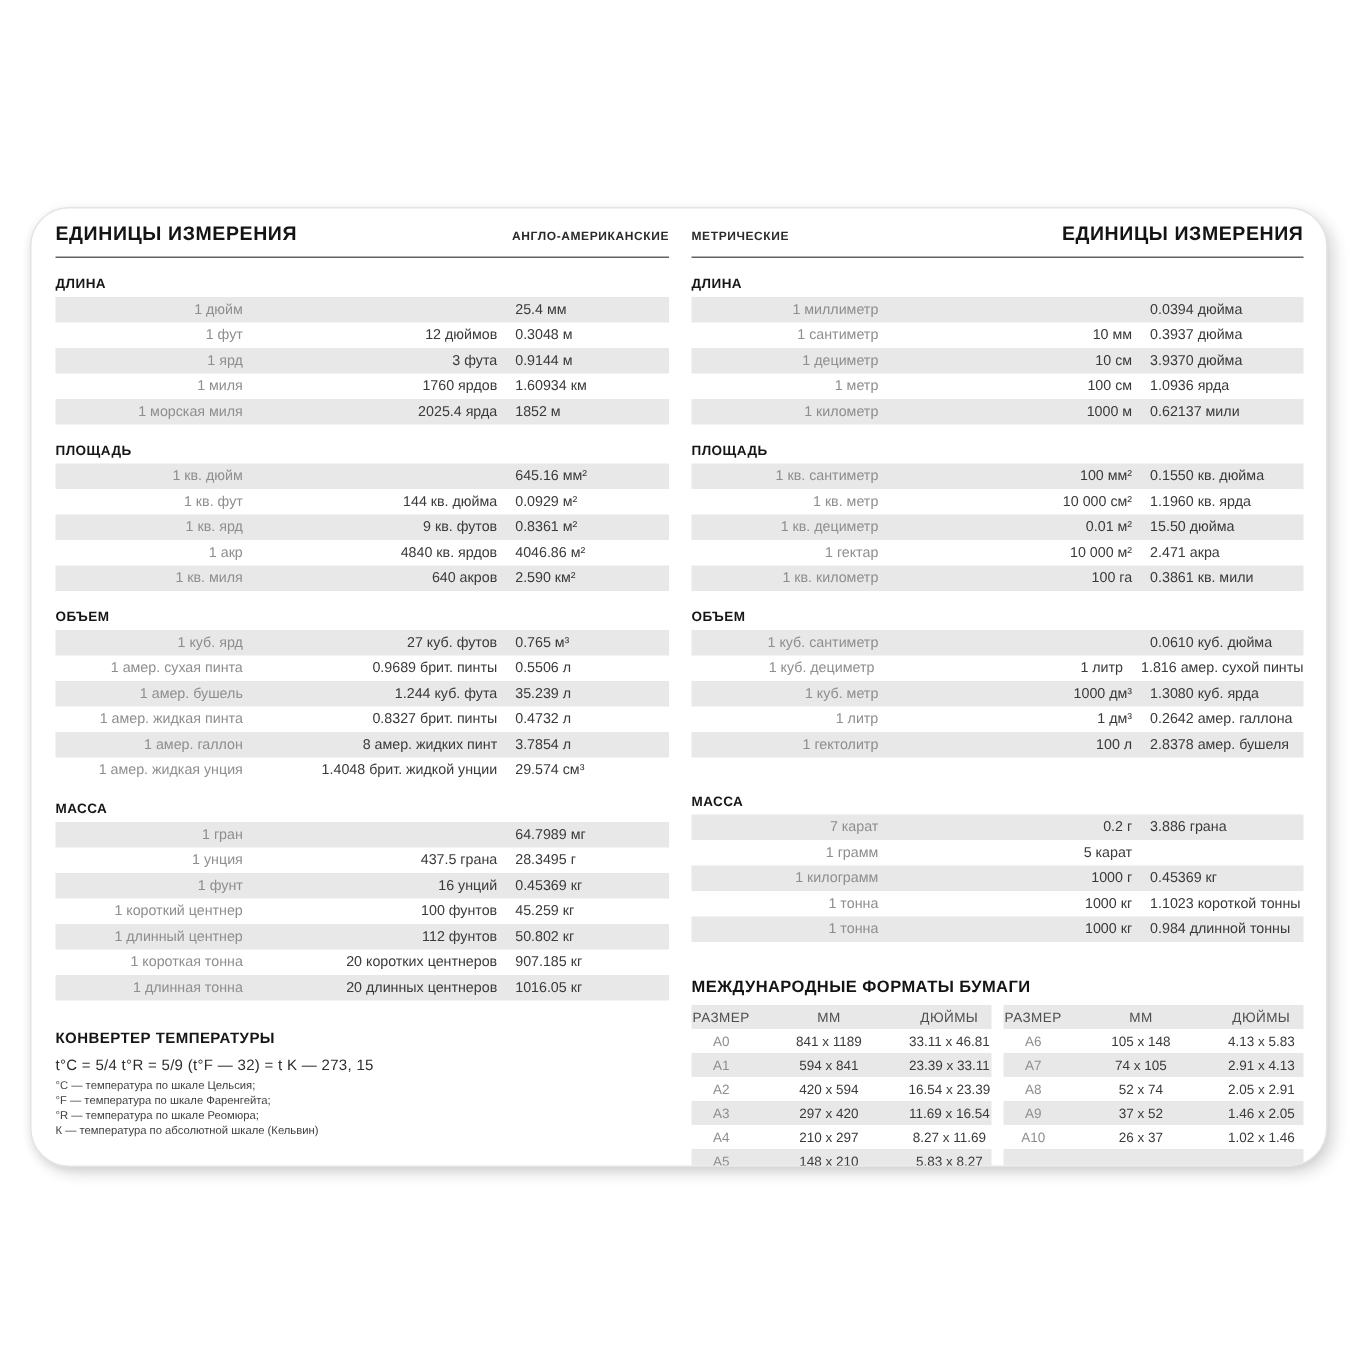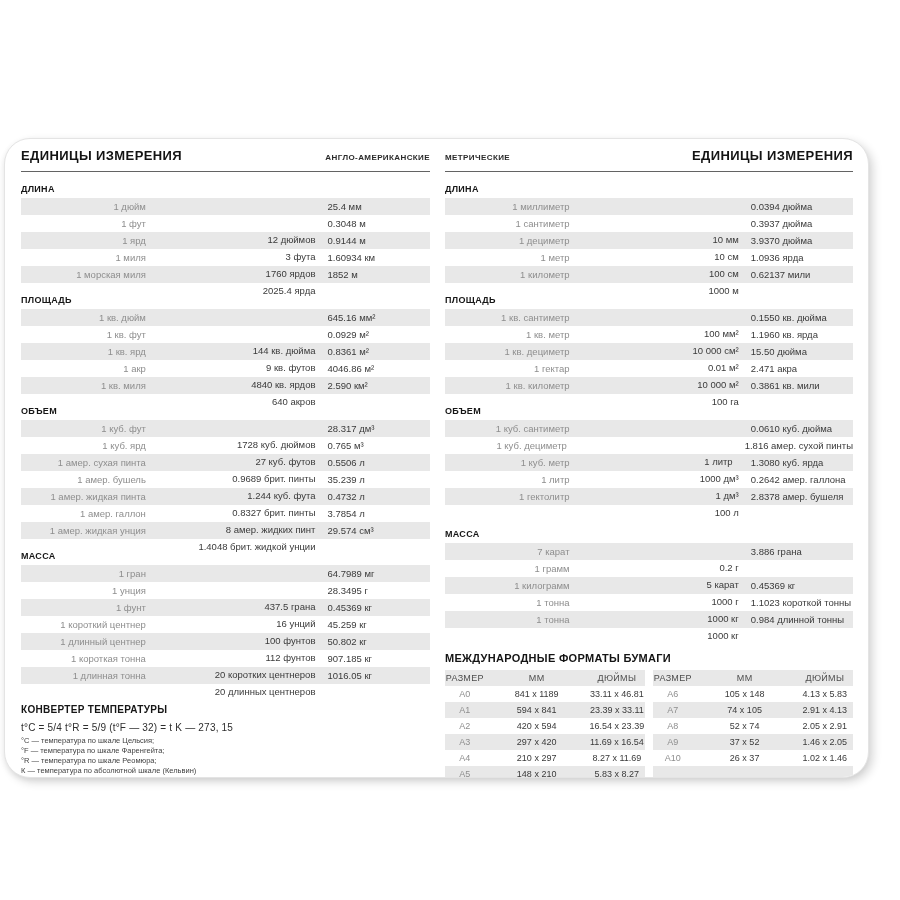--- a/index.html
+++ b/index.html
@@ -1,20 +1,20 @@
 <!DOCTYPE html>
 <html><head>
 <meta charset="utf-8">
 <style>
   * { box-sizing: border-box; margin: 0; padding: 0; }
   html, body { width: 900px; height: 900px; background: #ffffff; }
   body { font-family: "Liberation Sans", sans-serif; color: #333; position: relative; }
 
   .card {
-    position: absolute; left: 4px; top: 138px; width: 865px; height: 640px;
+    position: absolute; left: 20px; top: 138px; width: 865px; height: 640px;
     background: #fff; border: 1px solid #e4e4e4; border-radius: 26px;
     box-shadow: 4px 4px 10px rgba(0,0,0,0.16), -1px 2px 5px rgba(0,0,0,0.05);
     overflow: hidden;
   }
   .col { position: absolute; top: 0; }
   .col-left  { left: 16px;  width: 409px; }
   .col-right { left: 440px; width: 408px; }
 
   .col-header {
     display: flex; justify-content: space-between; align-items: baseline;
@@ -25,21 +25,21 @@
 
   .sec-label {
     font-size: 9px; font-weight: bold; color: #161616; letter-spacing: 0.3px;
     margin-top: 12px; margin-bottom: 3px; line-height: 11px;
   }
   .mt-lg .sec-label { margin-top: 24px; }
 
   .tbl .row { display: flex; height: 17px; line-height: 17px; font-size: 9.5px; }
   .tbl .row:nth-child(odd) { background: #e8e8e8; }
   .tbl .c1 { width: 32%; text-align: right;  color: #8e8e8e; padding-right: 6px; white-space: nowrap; }
-  .tbl .c2 { width: 40%; text-align: right; color: #3a3a3a; white-space: nowrap; margin-top: 16px; }
+  .tbl .c2 { width: 40%; text-align: right; color: #3a3a3a; white-space: nowrap; }
   .tbl .c3 { flex: 1;   text-align: left;   color: #3a3a3a; padding-left: 12px; white-space: nowrap; }
 
   .temp { display: flex; margin-top: 20px; flex-direction: column; }
   .temp-left { width: 232px; }
   .temp-title { font-size: 10px; font-weight: bold; color: #161616; letter-spacing: 0.3px; margin-bottom: 7px; }
   .temp-formula { font-size: 10px; font-weight: 400; color: #2e2e2e; letter-spacing: 0.2px; white-space: nowrap; }
   .temp-notes { flex: 1; padding-top: 3px; }
   .temp-notes div { font-size: 7.5px; color: #3f3f3f; line-height: 10px; white-space: nowrap; }
 
   .paper { margin-top: 24px; }
@@ -124,25 +124,20 @@
             <span class="c2">640 акров</span>
             <span class="c3">2.590 км²</span>
           </div>
         </div>
     </div>
 
     <div class="section">
       <div class="sec-label">ОБЪЕМ</div>
       <div class="tbl">
           <div class="row">
-            <span class="c1">1 куб. фут</span>
-            <span class="c2">1728 куб. дюймов</span>
-            <span class="c3">28.317 дм³</span>
-          </div>
-          <div class="row">
             <span class="c1">1 куб. ярд</span>
             <span class="c2">27 куб. футов</span>
             <span class="c3">0.765 м³</span>
           </div>
           <div class="row">
             <span class="c1">1 амер. сухая пинта</span>
             <span class="c2">0.9689 брит. пинты</span>
             <span class="c3">0.5506 л</span>
           </div>
           <div class="row">

